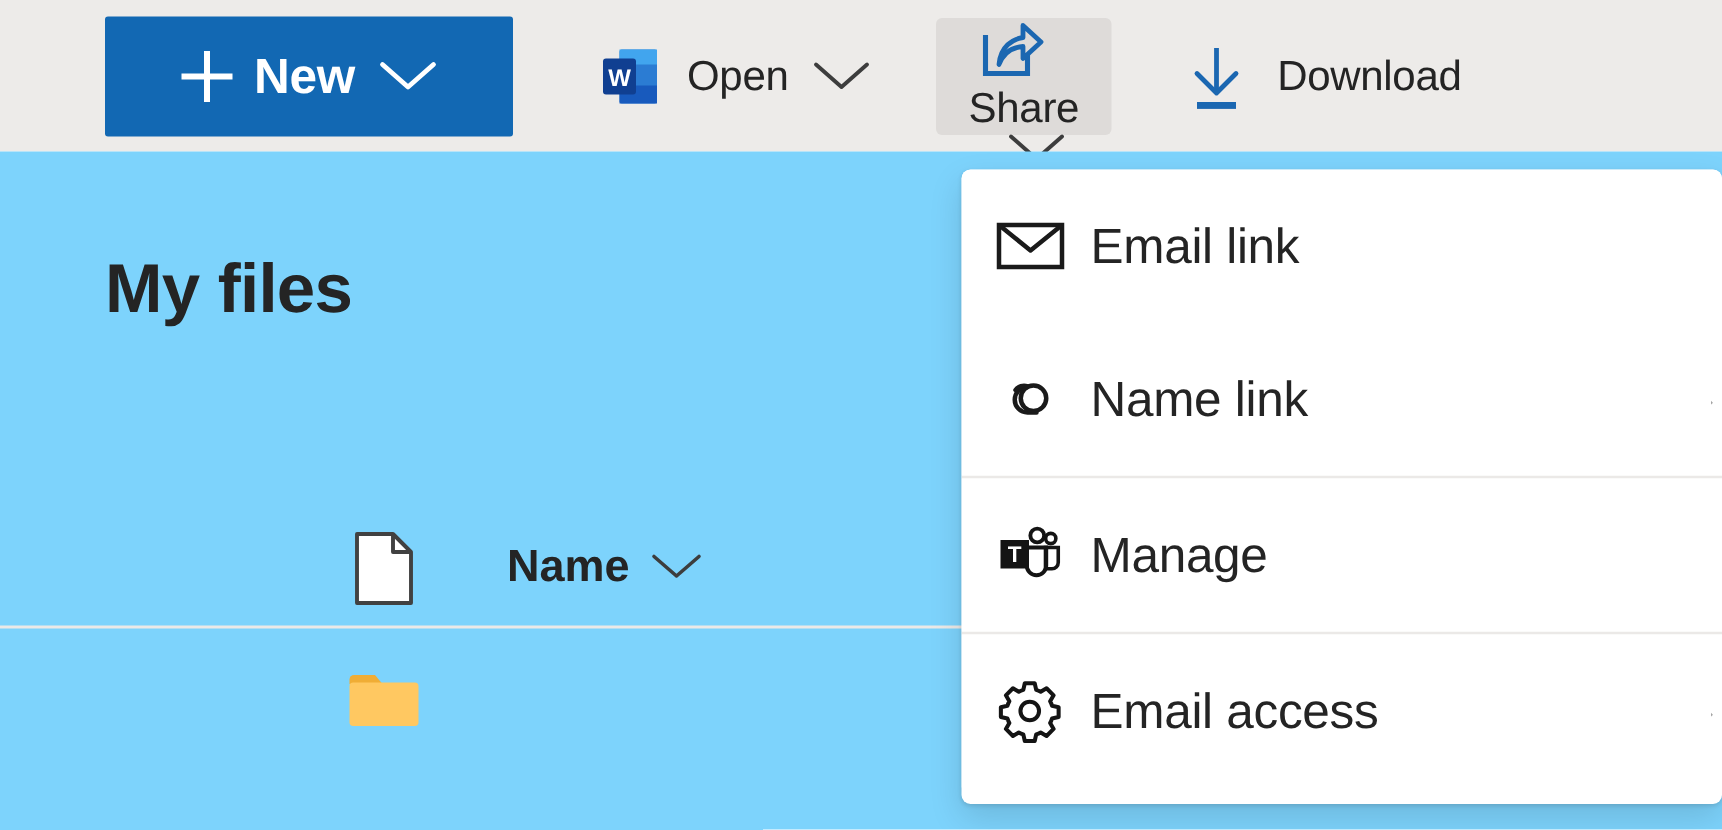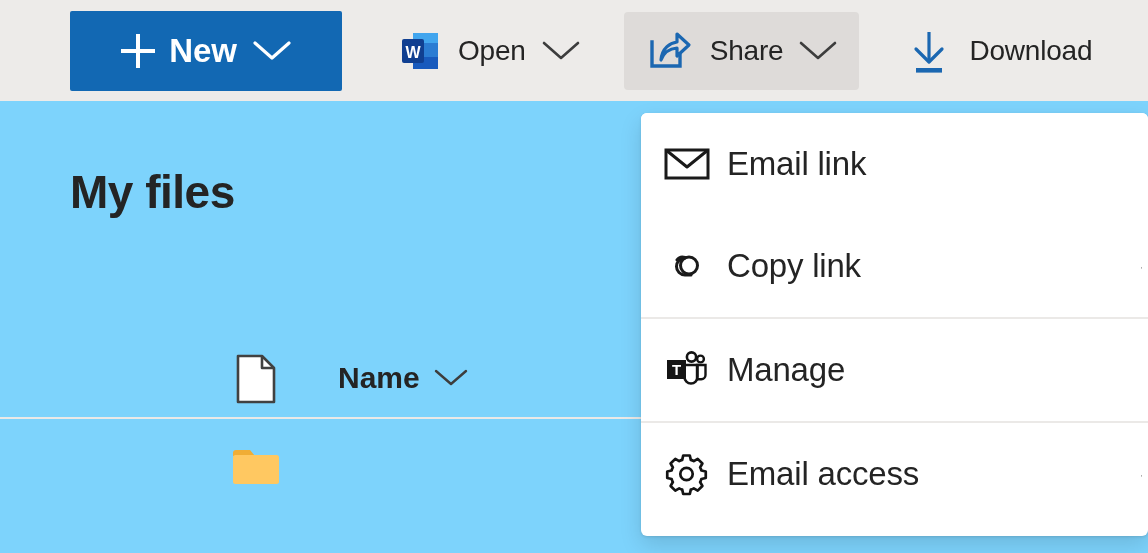--- a/index.html
+++ b/index.html
@@ -95,20 +95,21 @@
     margin-left: 16px;
     flex: none;
     display: inline-block;
   }
 
   .btn-open { margin-right: 22px; }
 
   .btn-share {
     background: #dedbd9;
     margin-right: 26px;
+    flex-direction: column;
   }
 
   .btn-download { padding-right: 0; }
 
   .ic {
     flex: none;
     display: inline-flex;
     align-items: center;
     justify-content: center;
     margin-right: 18px;
@@ -358,21 +359,21 @@
     </div>
 
     <div class="menu-item">
       <span class="mi-ic">
         <svg width="46" height="36" viewBox="0 0 46 36">
           <path d="M21 10 a8.5 8.5 0 1 0 0 17 L27 27" fill="none" stroke="#1a1a1a" stroke-width="3" stroke-linecap="round"></path>
           <path d="M25 9 a8.5 8.5 0 1 1 0 17 a8.5 8.5 0 1 1 0 -17 Z" fill="none" stroke="#1a1a1a" stroke-width="3"></path>
           <path d="M13 12 a7 7 0 0 1 8 -2.5" fill="none" stroke="#1a1a1a" stroke-width="3" stroke-linecap="round"></path>
         </svg>
       </span>
-      <span class="mi-label">Copy link</span>
+      <span class="mi-label">Name link</span>
       <span class="sub-chev">
         <span>›</span>
       </span>
     </div>
 
     <div class="menu-sep"></div>
 
     <div class="menu-item">
       <span class="mi-ic">
         <svg width="46" height="40" viewBox="0 0 46 40">

